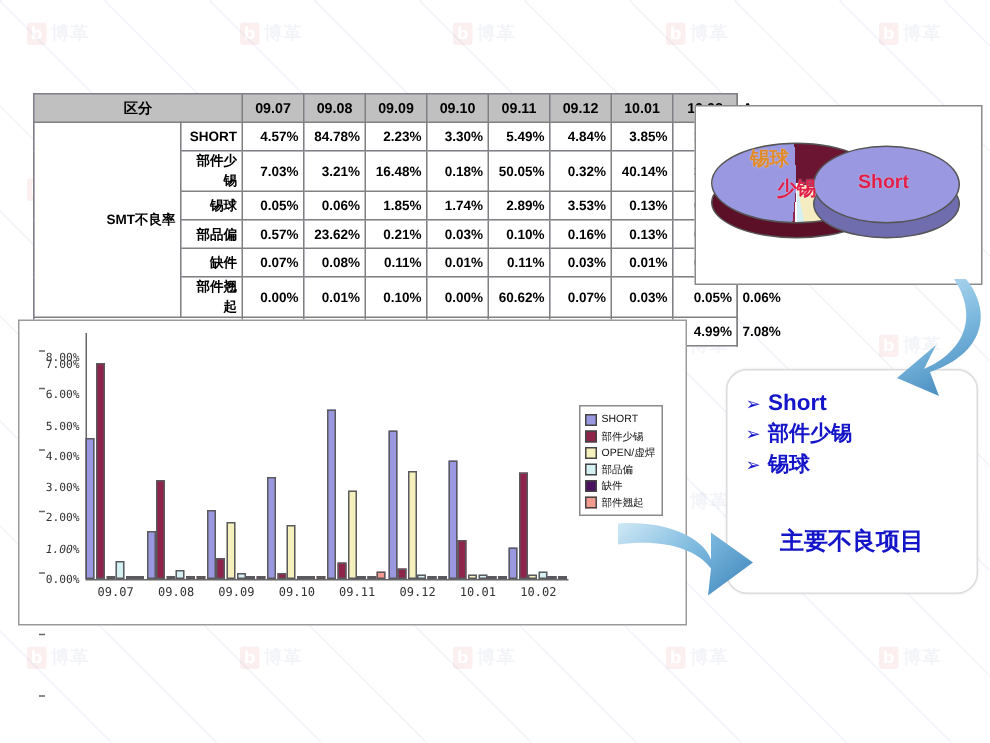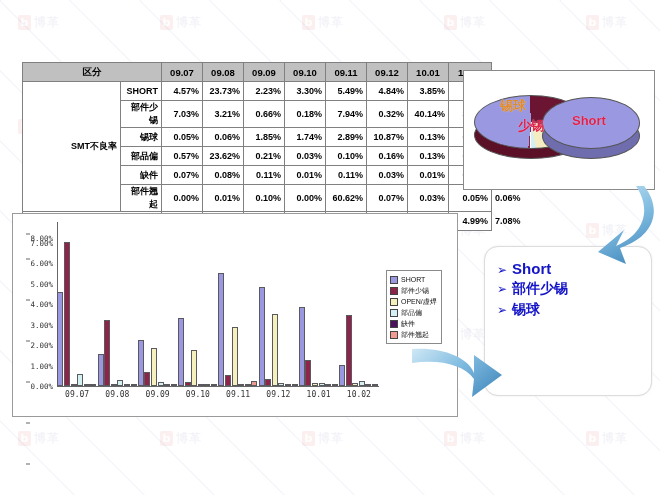--- a/index.html
+++ b/index.html
@@ -257,49 +257,49 @@
       <th>10.01</th>
       <th>10.02</th>
       <th>Average</th>
     </tr>
   </thead>
   <tbody id="table-body">
       <tr>
         <td class="vlabel" rowspan="6">SMT不良率</td>
         <td class="rowlabel">SHORT</td>
         <td>4.57%</td>
-        <td>23.73%</td>
+        <td>84.78%</td>
         <td>2.23%</td>
         <td>3.30%</td>
         <td>5.49%</td>
         <td>4.84%</td>
         <td>3.85%</td>
         <td>1.03%</td>
         <td class="avg">3.36%</td>
       </tr>
       <tr>
         <td class="rowlabel">部件少锡</td>
         <td>7.03%</td>
         <td>3.21%</td>
-        <td>0.66%</td>
+        <td>16.48%</td>
         <td>0.18%</td>
-        <td>7.94%</td>
+        <td>50.05%</td>
         <td>0.32%</td>
         <td>40.14%</td>
         <td>3.47%</td>
         <td class="avg">2.08%</td>
       </tr>
       <tr>
         <td class="rowlabel">锡球</td>
         <td>0.05%</td>
         <td>0.06%</td>
         <td>1.85%</td>
         <td>1.74%</td>
         <td>2.89%</td>
-        <td>10.87%</td>
+        <td>3.53%</td>
         <td>0.13%</td>
         <td>0.14%</td>
         <td class="avg">1.30%</td>
       </tr>
       <tr>
         <td class="rowlabel">部品偏</td>
         <td>0.57%</td>
         <td>23.62%</td>
         <td>0.21%</td>
         <td>0.03%</td>
@@ -358,21 +358,21 @@
       <div class="pielab" style="left: 46px; top: 34px; color: rgb(224, 32, 74); font-size: 13px; z-index: 9; font-family: &quot;DejaVu Sans&quot;, sans-serif; text-shadow: rgba(255, 255, 255, 0.6) 0px 0px 1px;">少锡</div>
       <div class="pielab" style="left: 28px; top: 14px; color: rgb(224, 138, 42); font-size: 13px; z-index: 9; font-family: &quot;DejaVu Sans&quot;, sans-serif; text-shadow: rgba(255, 255, 255, 0.6) 0px 0px 1px;">锡球</div>
     </div>
 </div>
 
 <div id="bar-chart-panel">
   <div class="axis-y"></div>
   <div class="axis-x"></div>
   <div class="plot" id="plot-area">
       <div class="ytick" style="top: 164px;">0.00%</div>
-      <div class="ytick" style="top: 143.5px;">1.00%</div>
+      <div class="ytick" style="top: 143.5px; font-style: italic;">1.00%</div>
       <div class="ytick" style="top: 123px;">2.00%<div class="ytickmark" style="top: 123px;"></div></div>
       <div class="ytick" style="top: 102.5px;">3.00%<div class="ytickmark" style="top: 102.5px;"></div></div>
       <div class="ytick" style="top: 82px;">4.00%<div class="ytickmark" style="top: 82px;"></div></div>
       <div class="ytick" style="top: 61.5px;">5.00%<div class="ytickmark" style="top: 61.5px;"></div></div>
       <div class="ytick" style="top: 41px;">6.00%<div class="ytickmark" style="top: 41px;"></div></div>
       <div class="ytick" style="top: 20.5px;">7.00%<div class="ytickmark" style="top: 20.5px;"></div></div>
       <div class="ytick" style="top: 16px;">8.00%<div class="ytickmark" style="top: 0px;"></div></div>
       <div class="group" style="left: 0.325px; width: 39.6px;">
         <div class="bar" style="left: 0px; height: 93.685px; background: rgb(154, 152, 224);"></div>
         <div class="bar" style="left: 6.6px; height: 144.115px; background: rgb(142, 36, 73);"></div>
@@ -507,13 +507,14 @@
       </div>
       <div class="bullet-row" style="margin-bottom: 3px;">
         <span class="bchev">➢</span>
         <span class="btxt b-cn">部件少锡</span>
       </div>
       <div class="bullet-row" style="margin-bottom: 3px;">
         <span class="bchev">➢</span>
         <span class="btxt b-cn">锡球</span>
       </div>
     </div>
+  <div id="callout-title">主要不良项目</div>
 </div>
 
 </body></html>

